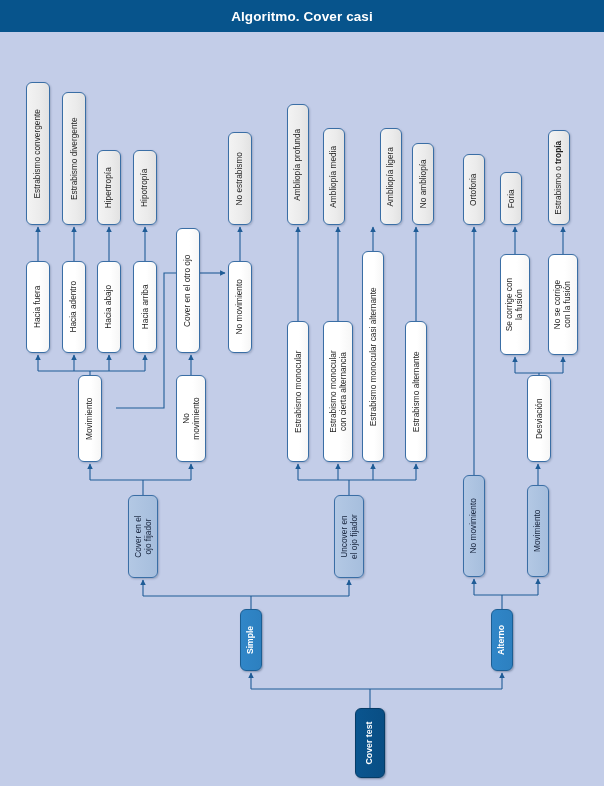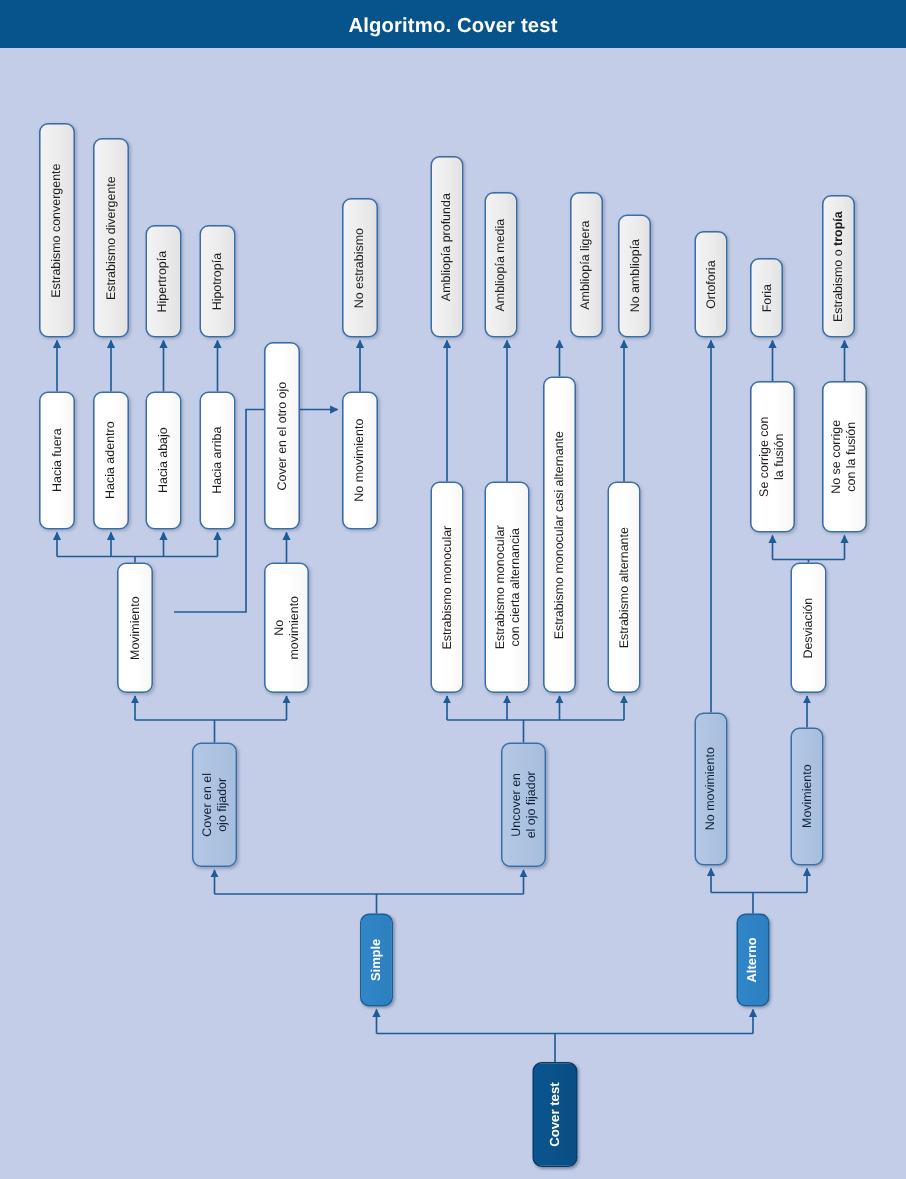--- a/index.html
+++ b/index.html
@@ -107,21 +107,21 @@
     font-size: 8.8px;
   }
   .bold-word { font-weight: bold; }
 </style>
 </head>
 <body>
 
 <div id="page">
 
   <div id="header">
-    <span>Algoritmo. Cover test</span>
+    <span>Algoritmo. Cover casi</span>
   </div>
 
   <div id="canvas">
     <svg id="wires" viewBox="0 0 604 754" width="604" height="754" xmlns="http://www.w3.org/2000/svg">
       <defs>
         <marker id="arr" viewBox="0 0 10 10" refX="9" refY="5" markerWidth="5" markerHeight="5" orient="auto-start-reverse">
           <path d="M 0 0 L 10 5 L 0 10 z" fill="#1f5c96"></path>
         </marker>
       </defs>
       <g id="wire-group" fill="none" stroke="#1f5c96" stroke-width="1.1">

